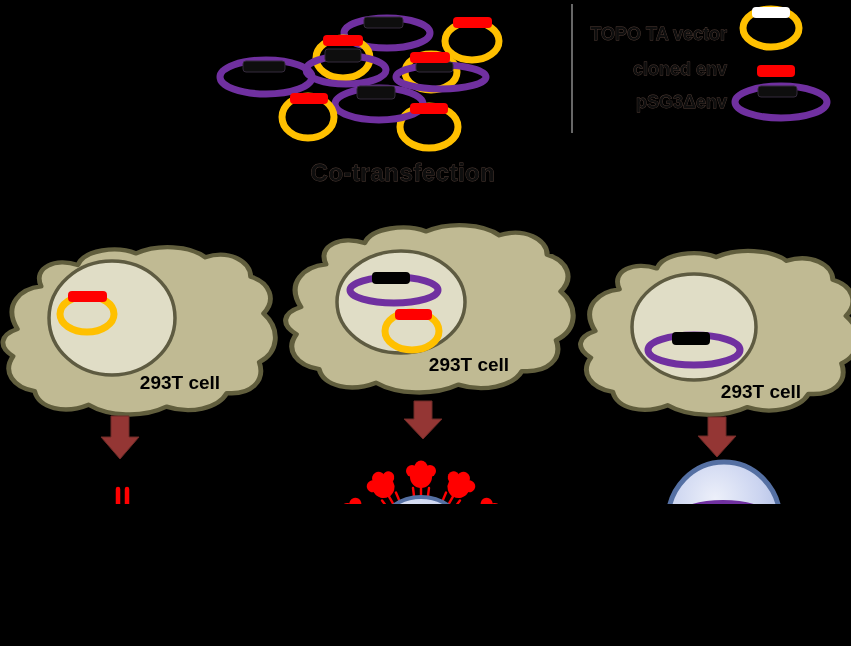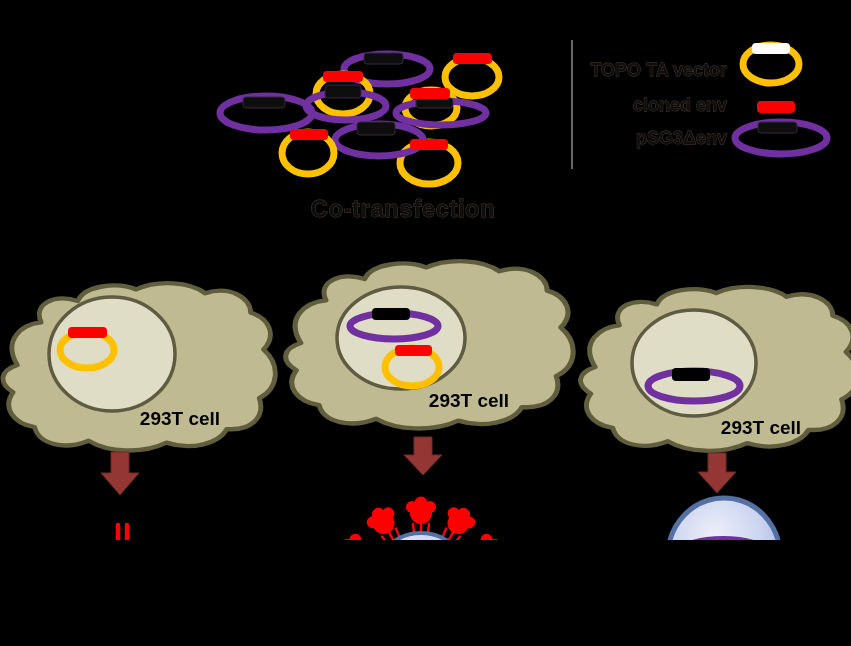--- a/index.html
+++ b/index.html
@@ -1,16 +1,16 @@
 <!DOCTYPE html>
 <html style="--c-background: #000000; --c-topo_ring: #FFC000; --c-env_insert: #FF0000; --c-psg3_ring: #7030A0; --c-cell_body: #C0BA93; --c-cell_outline: #615E3D; --c-nucleus_fill: #E0DDC6; --c-nucleus_outline: #5E5B41; --c-arrow: #943634; --c-spike: #FF0000; --c-virion_fill: #C5CDF0; --c-virion_highlight: #EDF0FA; --c-virion_outline: #5570A3; --c-legend_divider: #8A8A8A;"><head>
 <meta charset="utf-8">
 <style>
   html,body{margin:0;padding:0;background:#000;}
-  .stage{position:relative;width:851px;height:504px;background:var(--c-background,#000);overflow:hidden;margin-top:36px;}
+  .stage{position:relative;width:851px;height:504px;background:var(--c-background,#000);overflow:hidden;}
   svg{display:block;}
   text{font-family:"Liberation Sans",sans-serif;}
   .ghost{fill:#0e0e0e;stroke:#564139;stroke-width:0.8;paint-order:stroke;}
   .title-text{font-size:24px;font-weight:bold;text-anchor:middle;letter-spacing:0.5px;}
   .legend-label{font-size:18px;font-weight:bold;text-anchor:end;}
   .cell-label{font-size:19px;font-weight:bold;text-anchor:middle;fill:#000;}
   .ring-topo{fill:none;stroke:var(--c-topo_ring,#FFC000);stroke-width:7;}
   .ring-psg3{fill:none;stroke:var(--c-psg3_ring,#7030A0);stroke-width:7;}
   .insert-env{fill:var(--c-env_insert,#FF0000);}
   .insert-black{fill:#0e0e0e;stroke:#352b3c;stroke-width:1;}

